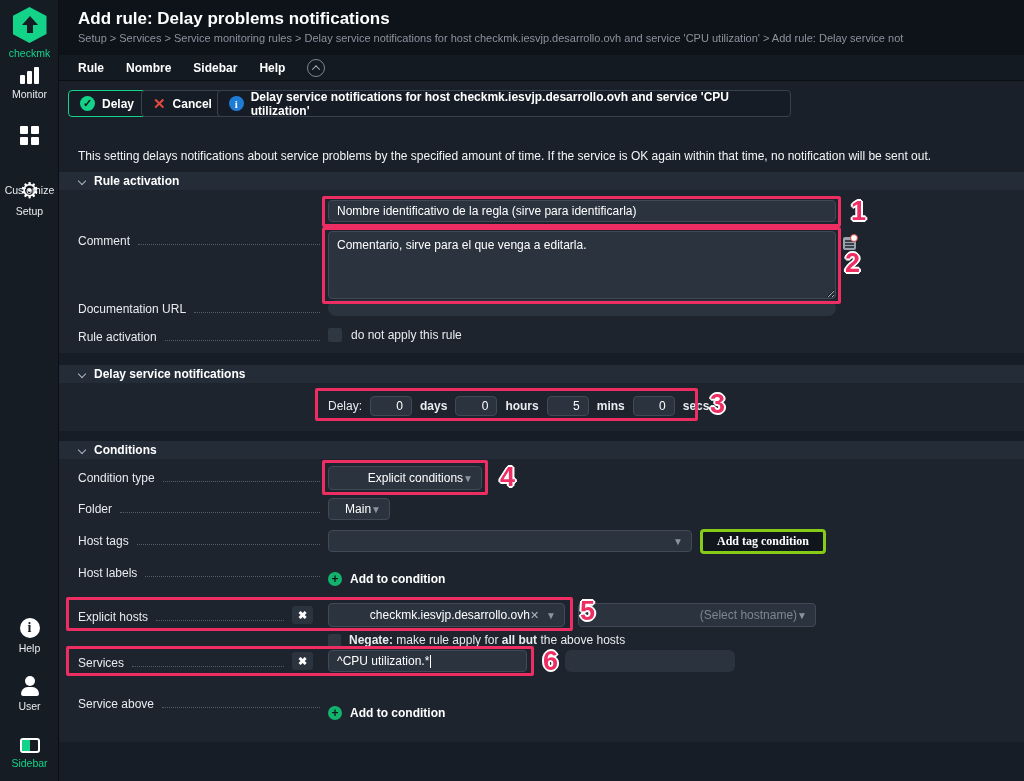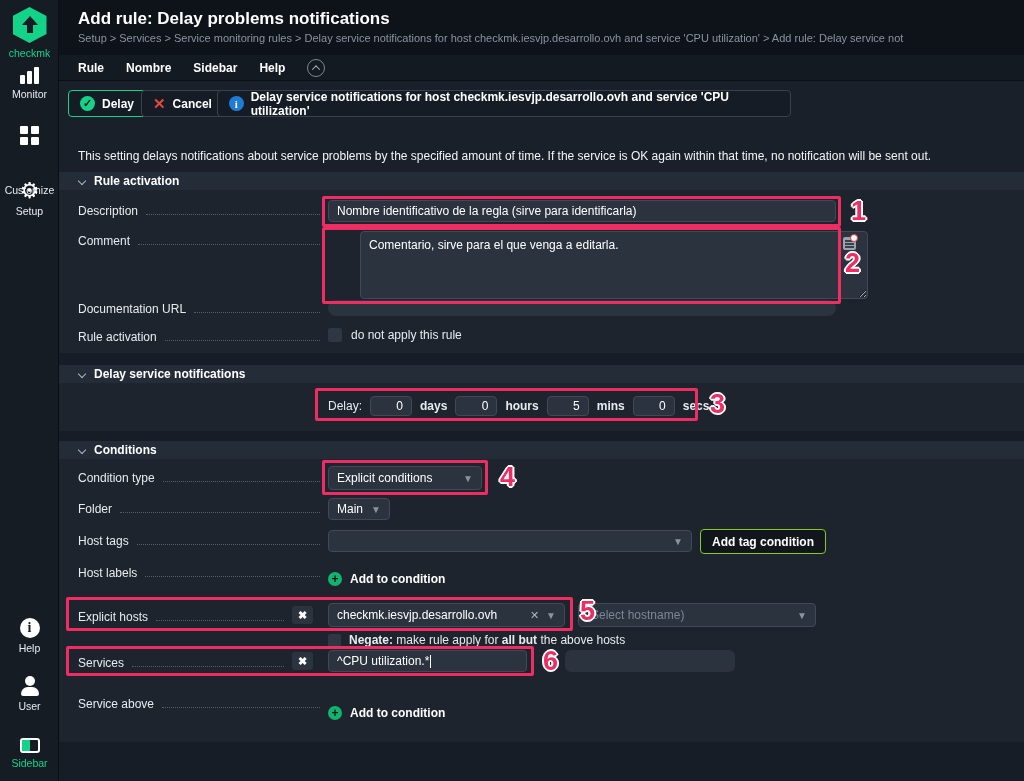--- a/index.html
+++ b/index.html
@@ -51,37 +51,37 @@
 
   
   .sec-head { position:absolute; left:59px; width:965px; height:18px; background:#242c38; display:flex; align-items:center; gap:9px; padding-left:20px; cursor:pointer; }
   .sec-title { font-size:12px; font-weight:bold; color:#fff; }
   .zone { position:absolute; left:59px; width:965px; background:#1d242e; }
 
   .label { font-size:12px; color:#e8ebef; }
   .leader { border-bottom:1px dotted #545c68; height:1px; }
   .field { background:#2b333f; border:1px solid #414957; border-radius:4px; color:#fff; font-size:12px; font-family:"Liberation Sans",sans-serif; }
   input.field { padding:0 8px; }
-  .dd { display:flex; align-items:center; justify-content:space-between; padding:0 8px; cursor:pointer; }
+  .dd { display:flex; align-items:center; justify-content:flex-end; padding:0 8px; cursor:pointer; }
   .dd .arrow { color:#8b939f; font-size:10px; }
   .placeholder { color:#7d8692; }
 
   .hl { position:absolute; border:3px solid #ee2e63; border-radius:2px; pointer-events:none; z-index:5; }
   .num { position:absolute; z-index:6; font-size:27px; font-weight:bold; color:#ee2e63; line-height:1;
          text-shadow:-2px 0 0 #fff, 2px 0 0 #fff, 0 -2px 0 #fff, 0 2px 0 #fff, -1px -1px 0 #fff, 1px -1px 0 #fff, -1px 1px 0 #fff, 1px 1px 0 #fff; }
 
   .checkbox { width:14px; height:14px; background:#2e3742; border-radius:2px; cursor:pointer; flex:none; }
   .xbtn { width:21px; height:18px; background:#2b333f; border-radius:3px; color:#fff; font-size:11px; font-weight:bold; display:flex; align-items:center; justify-content:center; cursor:pointer; }
   .plus-circ { width:14px; height:14px; border-radius:50%; background:#12b36d; color:#10151c; font-size:12px; font-weight:bold; display:flex; align-items:center; justify-content:center; }
   .addcond { display:flex; align-items:center; gap:8px; cursor:pointer; font-size:12px; font-weight:bold; color:#fff; }
   .negate { font-size:12px; color:#e8ebef; display:flex; align-items:center; gap:8px; }
   .negate b { font-weight:bold; }
 
   .row-abs { position:absolute; display:flex; align-items:center; }
-  .btn2 { background:#11161d; border:1px solid #84cc16; border-radius:4px; color:#fff; font-size:12px; font-weight:bold; display:flex; align-items:center; justify-content:center; cursor:pointer; }
+  .btn2 { background:#11161d; border:3px solid #84cc16; border-radius:4px; color:#fff; font-size:12px; font-weight:bold; display:flex; align-items:center; justify-content:center; cursor:pointer;font-family:Liberation Serif, serif; }
 
   .date-ic { position:relative; width:15px; height:16px; cursor:pointer; }
   .date-ic .pad { position:absolute; left:0; bottom:0; width:13px; height:13px; background:#9aa2ad; border-radius:2px; }
   .date-ic .pad i { position:absolute; left:2px; right:2px; height:1.5px; background:#39414d; }
   .date-ic .clock { position:absolute; right:0; top:0; width:8px; height:8px; border-radius:50%; background:#fff; border:1.5px solid #d8403a; }
   textarea.field { resize:both; padding:5px 8px; line-height:1.4; }
   .caret { display:inline-block; width:1px; height:13px; background:#fff; vertical-align:middle; margin-left:1px; }
 </style>
 </head>
 <body>
@@ -168,31 +168,27 @@
     </div>
     <div class="intro">This setting delays notifications about service problems by the specified amount of time. If the service is OK again within that time, no notification will be sent out.</div>
   </div>
 
   <div class="sec-head" style="top:172px;">
     <span class="chev down"></span>
     <span class="sec-title">Rule activation</span>
   </div>
   <div class="zone" style="top:190px; height:163px;">
 
-    <div class="row-abs" style="left:19px; top:14px; width:250px;">
-      <span class="label">Description</span>
-      <span class="leader" style="flex:1; margin:6px 8px 0 8px;"></span>
-    </div>
     <input class="field" style="position: absolute; left: 269px; top: 10px; width: 508px; height: 22px;" value="Nombre identificativo de la regla (sirve para identificarla)">
 
     <div class="row-abs" style="left:19px; top:44px; width:250px;">
       <span class="label">Comment</span>
       <span class="leader" style="flex:1; margin:6px 8px 0 8px;"></span>
     </div>
-    <textarea class="field" style="position: absolute; left: 269px; top: 41px; width: 508px; height: 68px; margin-left: 32px;">Comentario, sirve para el que venga a editarla.</textarea>
+    <textarea class="field" style="position: absolute; left: 269px; top: 41px; width: 508px; height: 68px;">Comentario, sirve para el que venga a editarla.</textarea>
     <div class="date-ic" style="position:absolute; left:784px; top:44px;">
       <div class="pad">
           <i style="top:3px"></i>
           <i style="top:6px"></i>
           <i style="top:9px"></i>
         </div>
       <div class="clock"></div>
     </div>
 
     <div class="row-abs" style="left:19px; top:112px; width:250px;">

